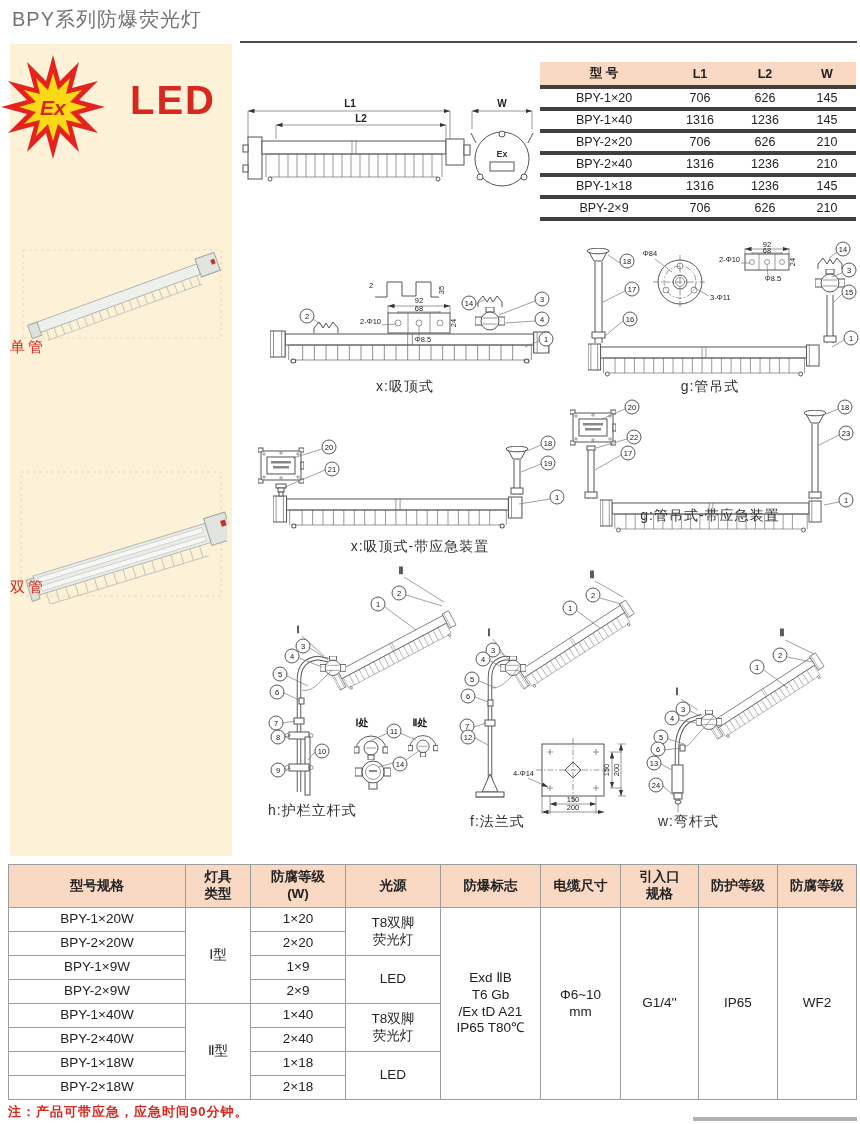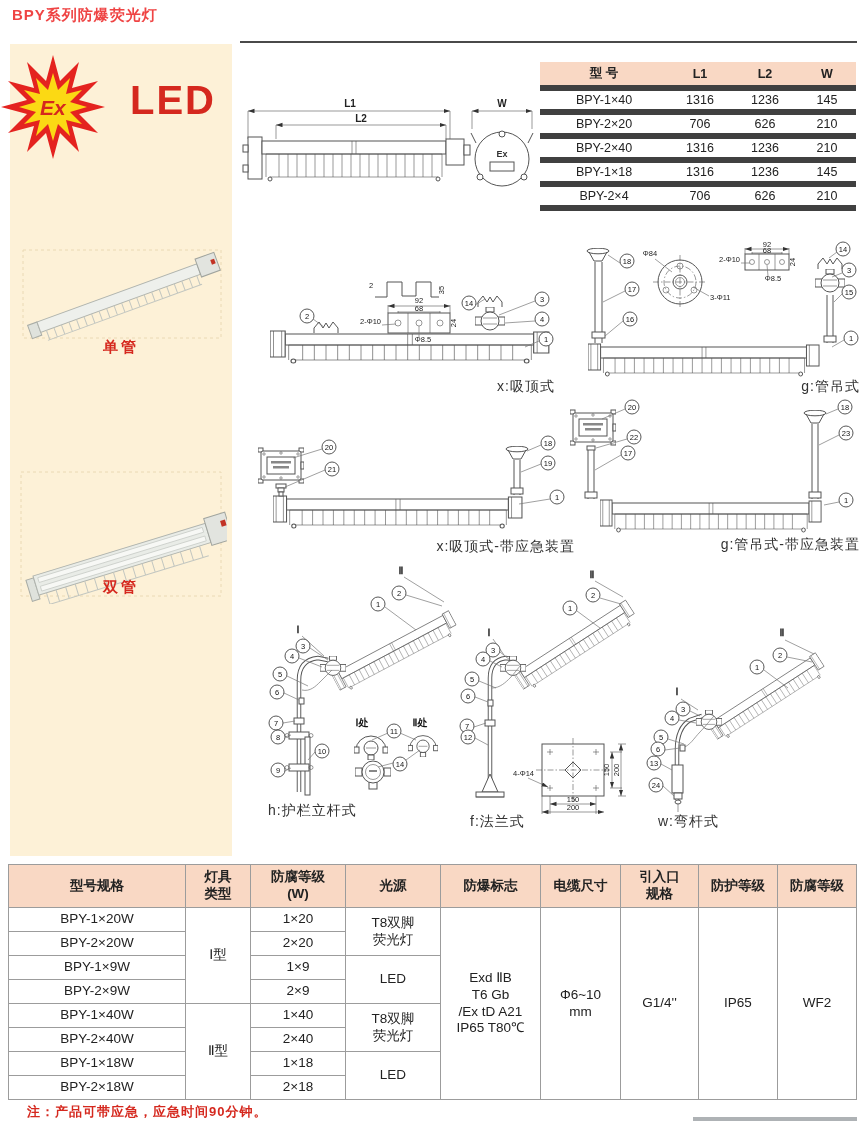--- a/index.html
+++ b/index.html
@@ -1,31 +1,31 @@
 <!DOCTYPE html>
 <html><head>
 <meta charset="utf-8">
 <style>
   html,body{margin:0;padding:0}
   body{width:860px;height:1124px;position:relative;overflow:hidden;background:#fff;
        font-family:"Liberation Sans",sans-serif;color:#222}
   .abs{position:absolute}
   
-  .page-title{left:12px;top:6px;font-size:15px;font-weight:bold;color:#ef4444;letter-spacing:1px}
+  .page-title{left:12px;top:6px;font-size:20px;font-weight:normal;color:#737373;letter-spacing:1px}
   .top-rule{left:240px;top:41px;width:617px;height:2px;background:#4a4a4a}
   
   .panel{left:10px;top:44px;width:222px;height:812px;background:#fdf1d7}
   .led{right:16px;top:34px;font-size:40px;font-weight:bold;color:#d5281e;letter-spacing:2px}
-  .photo-label{width:100%;text-align:center;color:#d5281e;font-size:15px;font-weight:bold;letter-spacing:3px}
+  .photo-label{width:100%;text-align:left;color:#d5281e;font-size:15px;font-weight:normal;letter-spacing:3px}
   
   .spec{left:540px;top:62px;width:316px;border-collapse:collapse;table-layout:fixed}
-  .spec th,.spec td{font-size:12.5px;text-align:center;border-bottom:6px solid #404040;padding:0;height:18px}
+  .spec th,.spec td{font-size:12.5px;text-align:center;border-bottom:4px solid #404040;padding:0;height:18px}
   .spec th{background:#f9d8c4;height:23px;font-weight:bold}
   
-  .cap{font-size:14px;color:#333;letter-spacing:1px;text-align:right}
+  .cap{font-size:14px;color:#333;letter-spacing:1px;text-align:center}
   .capL{font-size:14px;color:#333;letter-spacing:1px;text-align:left}
   
   svg text{font-family:"Liberation Sans",sans-serif}
   .s{fill:none;stroke:#555;stroke-width:1}
   .thin{stroke-width:.6}
   .sf{fill:#fff;stroke:#555;stroke-width:1}
   .gray{fill:#888}
   .ld{stroke:#777;stroke-width:.7;fill:none}
   .tube{stroke:#555;stroke-width:4.5;fill:none}
   .tubein{stroke:#fff;stroke-width:2.6;fill:none}
@@ -35,21 +35,21 @@
   .dim{font-size:7.5px;fill:#222;text-anchor:middle}
   .dimE{font-size:7.5px;fill:#222;text-anchor:end}
   .dimB{font-size:10px;font-weight:bold;fill:#222;text-anchor:middle}
   .cl{stroke:#555;stroke-width:.6;stroke-dasharray:6 2 1.5 2;fill:none}
   
   .main{left:8px;top:864px;width:848px;border-collapse:collapse;table-layout:fixed}
   .main th,.main td{border:1px solid #9c9c9c;font-size:13.5px;text-align:center;
                     white-space:pre-line;padding:0;line-height:1.25}
   .main th{background:#f9d8c4;height:42px;font-weight:bold}
   .main td{height:23px}
-  .note{left:27px;top:1103px;font-size:13px;font-weight:bold;color:#d5281e;letter-spacing:1px}
+  .note{left:8px;top:1103px;font-size:13px;font-weight:bold;color:#d5281e;letter-spacing:1px}
   .foot-bar{left:693px;top:1117px;width:164px;height:4px;background:#aeb2b5}
 </style>
 </head>
 <body>
 
 <svg width="0" height="0" style="position:absolute" aria-hidden="true">
   <defs>
     <marker id="ar" markerWidth="7" markerHeight="6" refX="6.5" refY="2.2" orient="auto-start-reverse" markerUnits="userSpaceOnUse">
       <path d="M0,0L6.5,2.2L0,4.4z" fill="#333"></path>
     </marker>
@@ -160,20 +160,26 @@
       <col style="width:58px">
     </colgroup>
   <tbody>
       <tr>
     <th>型 号</th>
     <th>L1</th>
     <th>L2</th>
     <th>W</th>
   </tr>
   <tr>
+        <td>BPY-1×20</td>
+        <td>706</td>
+        <td>626</td>
+        <td>145</td>
+      </tr>
+  <tr>
         <td>BPY-1×40</td>
         <td>1316</td>
         <td>1236</td>
         <td>145</td>
       </tr>
   <tr>
         <td>BPY-2×20</td>
         <td>706</td>
         <td>626</td>
         <td>210</td>
@@ -184,21 +190,21 @@
         <td>1236</td>
         <td>210</td>
       </tr>
   <tr>
         <td>BPY-1×18</td>
         <td>1316</td>
         <td>1236</td>
         <td>145</td>
       </tr>
   <tr>
-        <td>BPY-2×4</td>
+        <td>BPY-2×9</td>
         <td>706</td>
         <td>626</td>
         <td>210</td>
       </tr>
 </tbody>
   </table>
 
 <svg class="abs" style="left:240px;top:95px" width="300" height="120" viewBox="0 0 300 120">
   <path class="s thin" d="M8,16V44M210,16V44M36,30V44M206,30V44M232,16V34M292,16V34"></path>
   <line x1="8" y1="16" x2="210" y2="16" class="s thin" marker-start="url(#ar)" marker-end="url(#ar)"></line>
@@ -419,21 +425,21 @@
       <line x1="279" y1="40" x2="259" y2="50" class="ld"></line>
       <circle cx="286" cy="38" r="7"></circle>
       <text x="286" y="40.6">23</text>
     </g>
   <g class="co">
       <line x1="279" y1="107" x2="264" y2="110" class="ld"></line>
       <circle cx="286" cy="105" r="7"></circle>
       <text x="286" y="107.6">1</text>
     </g>
 </svg>
-<div class="abs cap" style="left:560px;top:536px;width:300px">g:管吊式-带应急装置</div>
+<div class="abs cap" style="left:560px;top:507px;width:300px">g:管吊式-带应急装置</div>
 
 <svg class="abs" style="left:258px;top:560px" width="200" height="255" viewBox="0 0 200 255">
   <g transform="translate(72,112) rotate(-28)">
     <use href="#sym-lamp" x="0" y="0" width="134" height="26"></use>
   </g>
   <path class="tube" d="M41,232L41,120Q41,100 60,98L70,100"></path>
   <path class="tubein" d="M41,232L41,120Q41,100 60,98L70,100"></path>
   <use href="#sym-joint" x="62" y="96" width="26" height="22"></use>
   <path class="ld" d="M44,130c8,2 14,-4 18,-8s8,-8 12,-12"></path>
   <rect x="41" y="138" width="5" height="6" class="sf"></rect>

